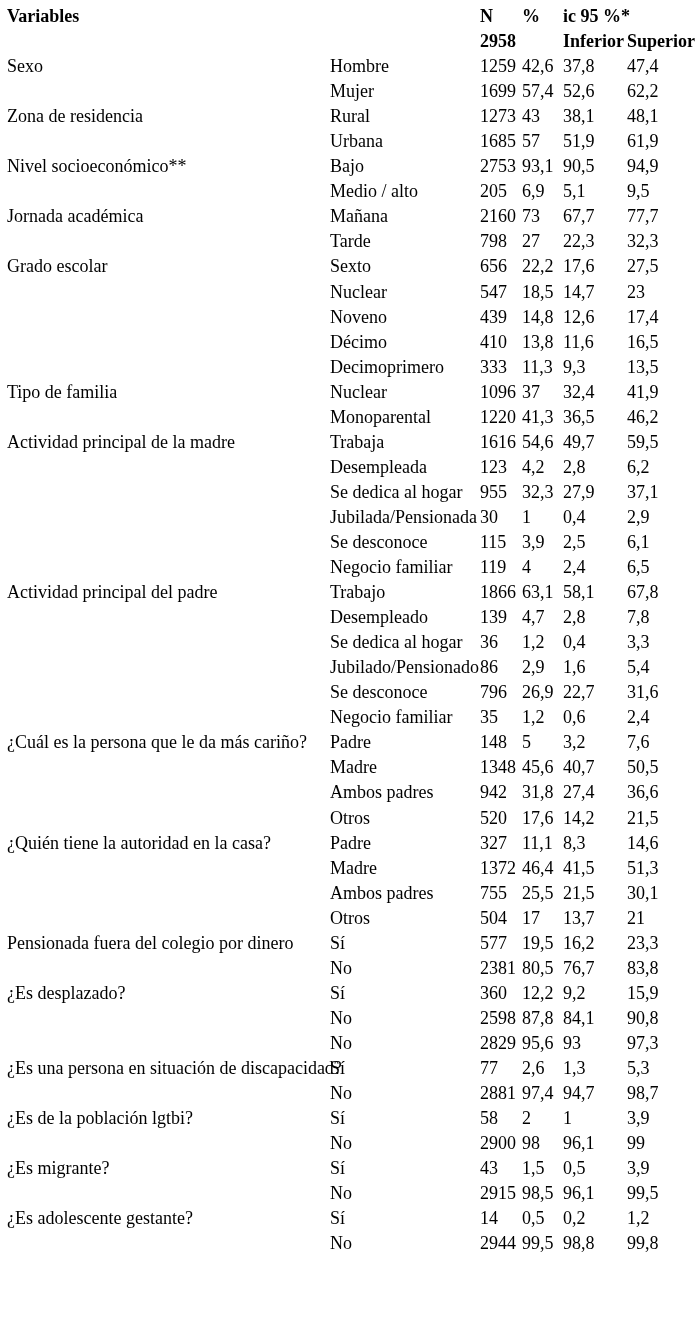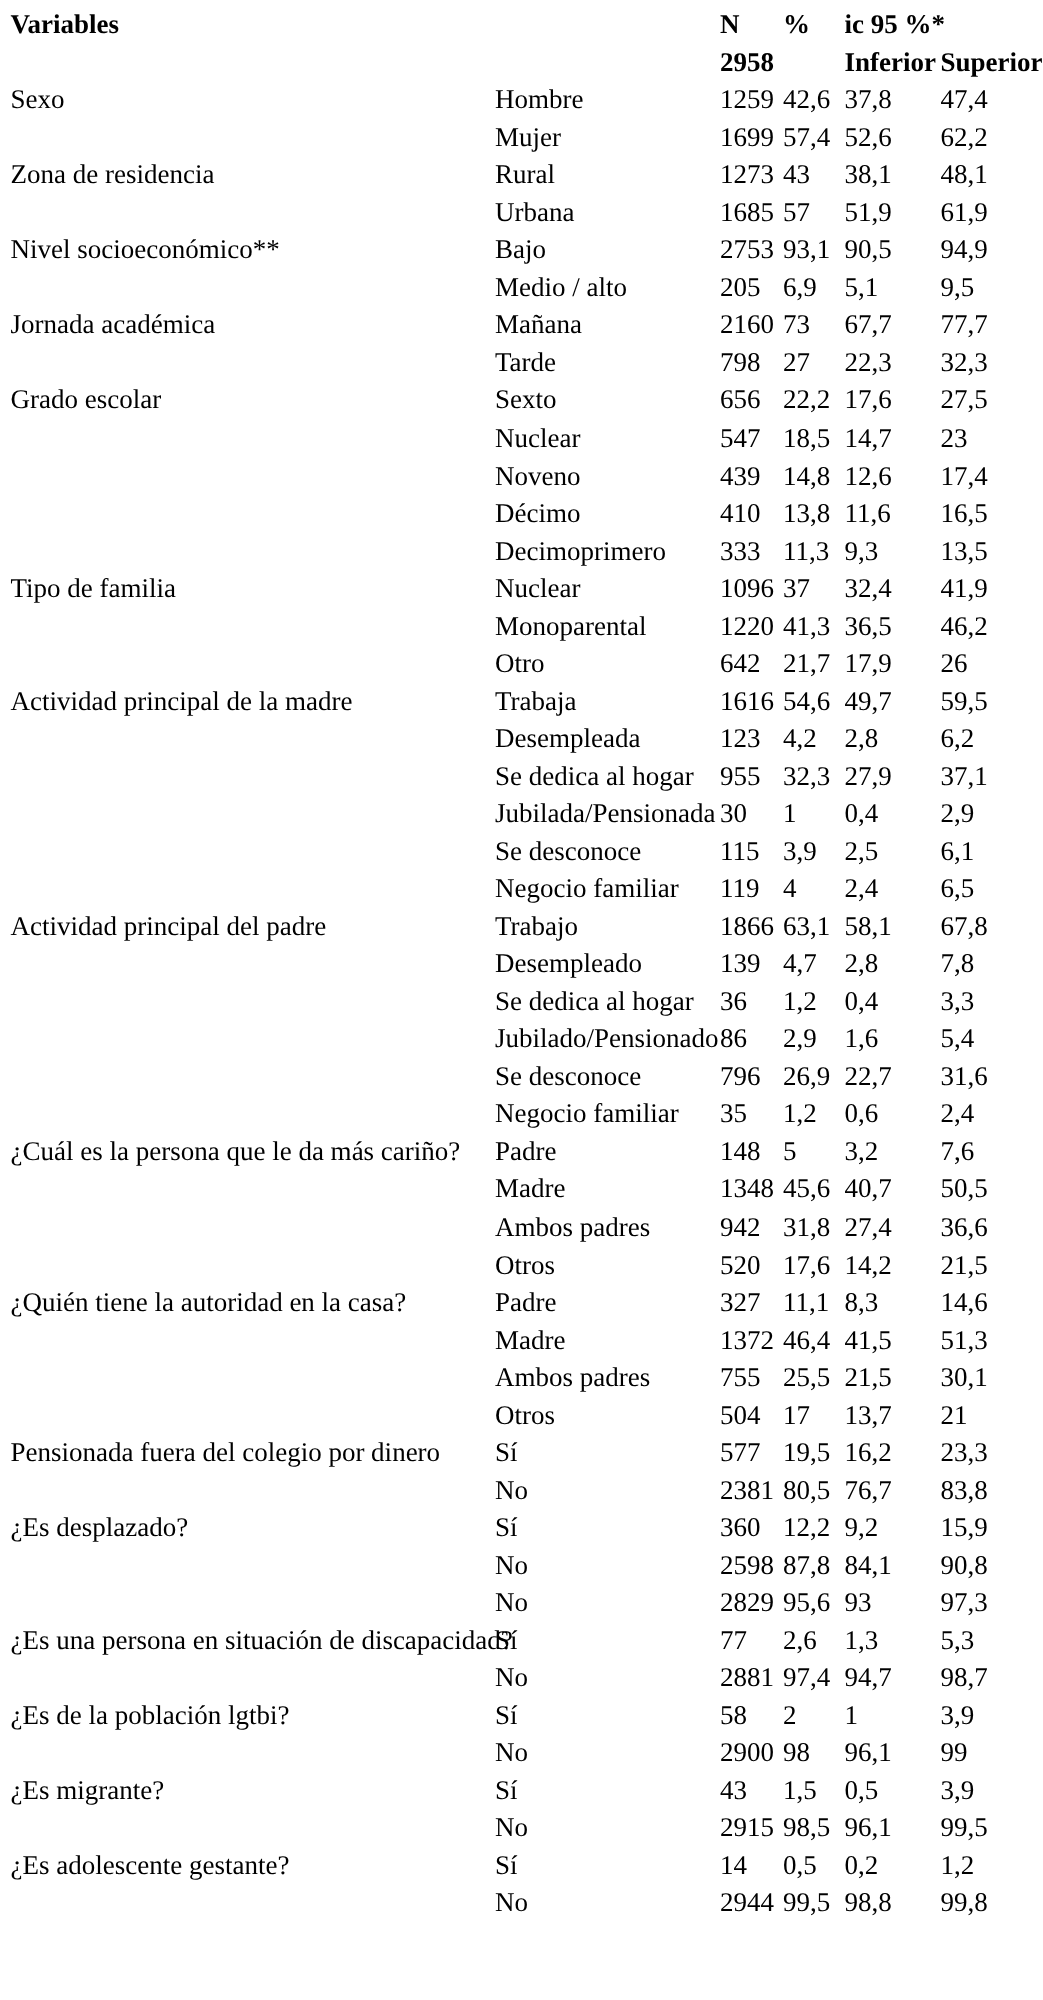--- a/index.html
+++ b/index.html
@@ -189,28 +189,20 @@
         </tr>
         <tr>
           <td></td>
           <td>Monoparental</td>
           <td>1220</td>
           <td>41,3</td>
           <td>36,5</td>
           <td>46,2</td>
         </tr>
         <tr>
-          <td></td>
-          <td>Otro</td>
-          <td>642</td>
-          <td>21,7</td>
-          <td>17,9</td>
-          <td>26</td>
-        </tr>
-        <tr>
           <td>Actividad principal de la madre</td>
           <td>Trabaja</td>
           <td>1616</td>
           <td>54,6</td>
           <td>49,7</td>
           <td>59,5</td>
         </tr>
         <tr>
           <td></td>
           <td>Desempleada</td>

